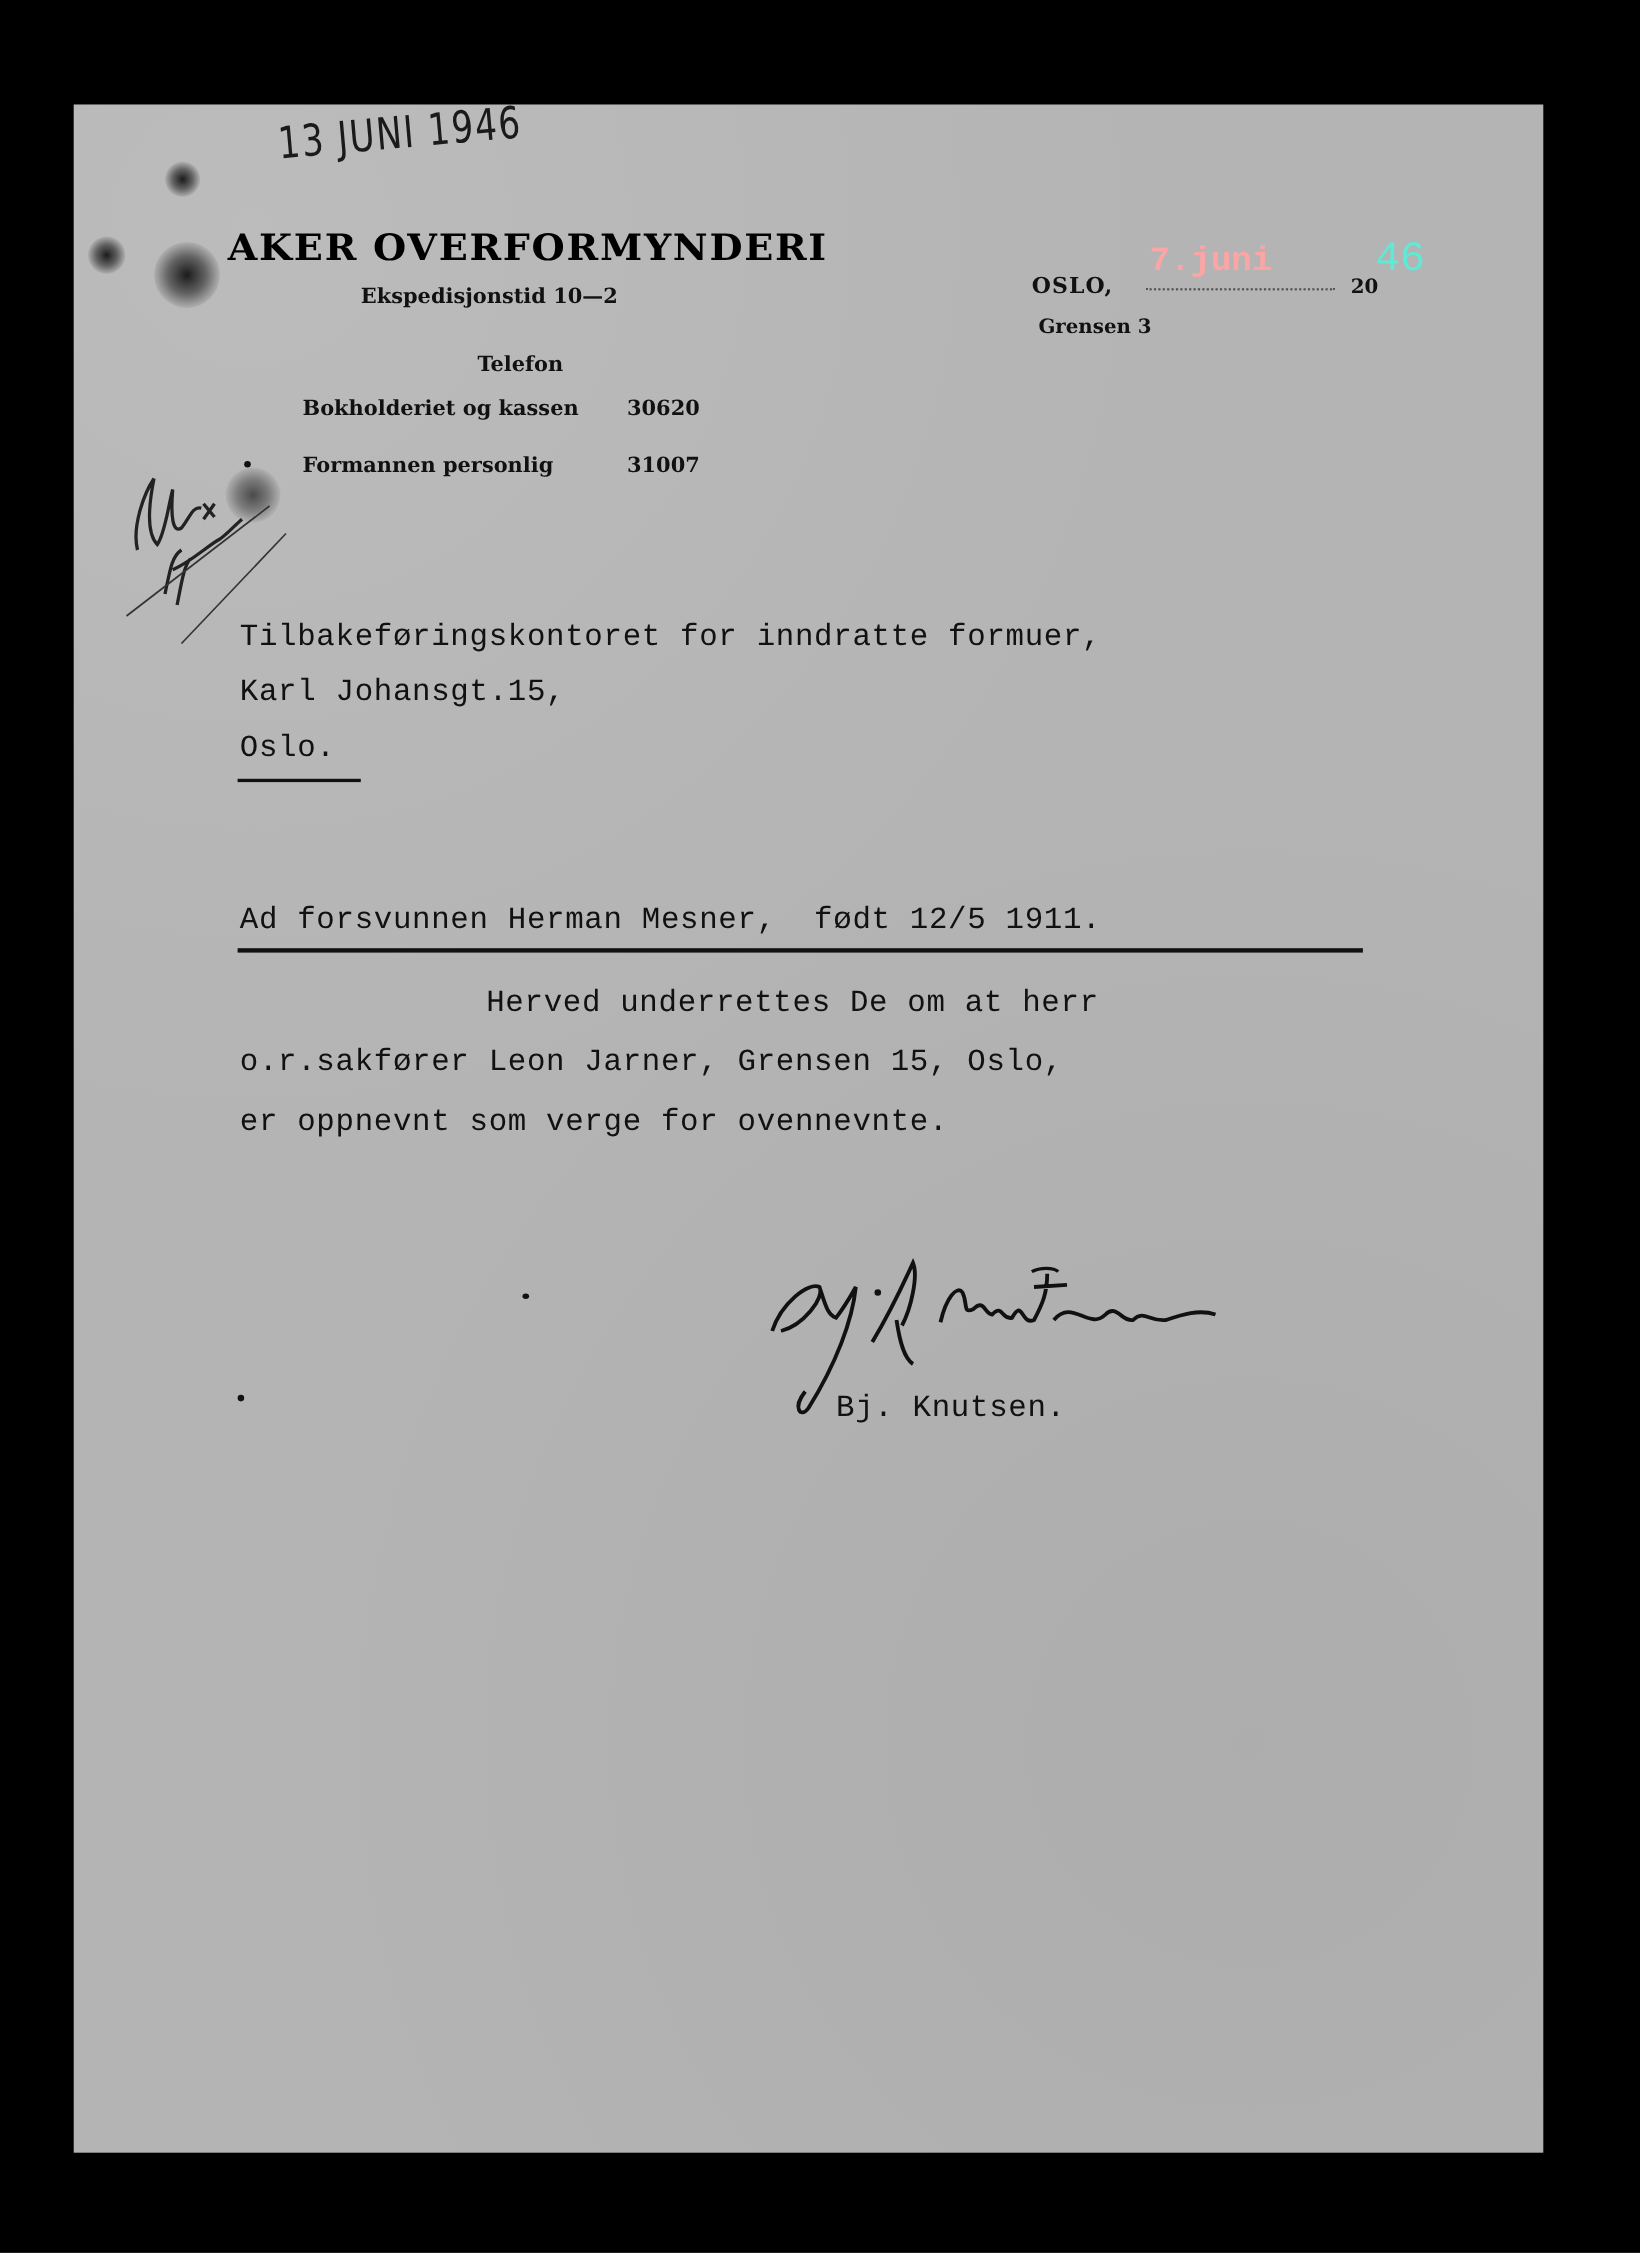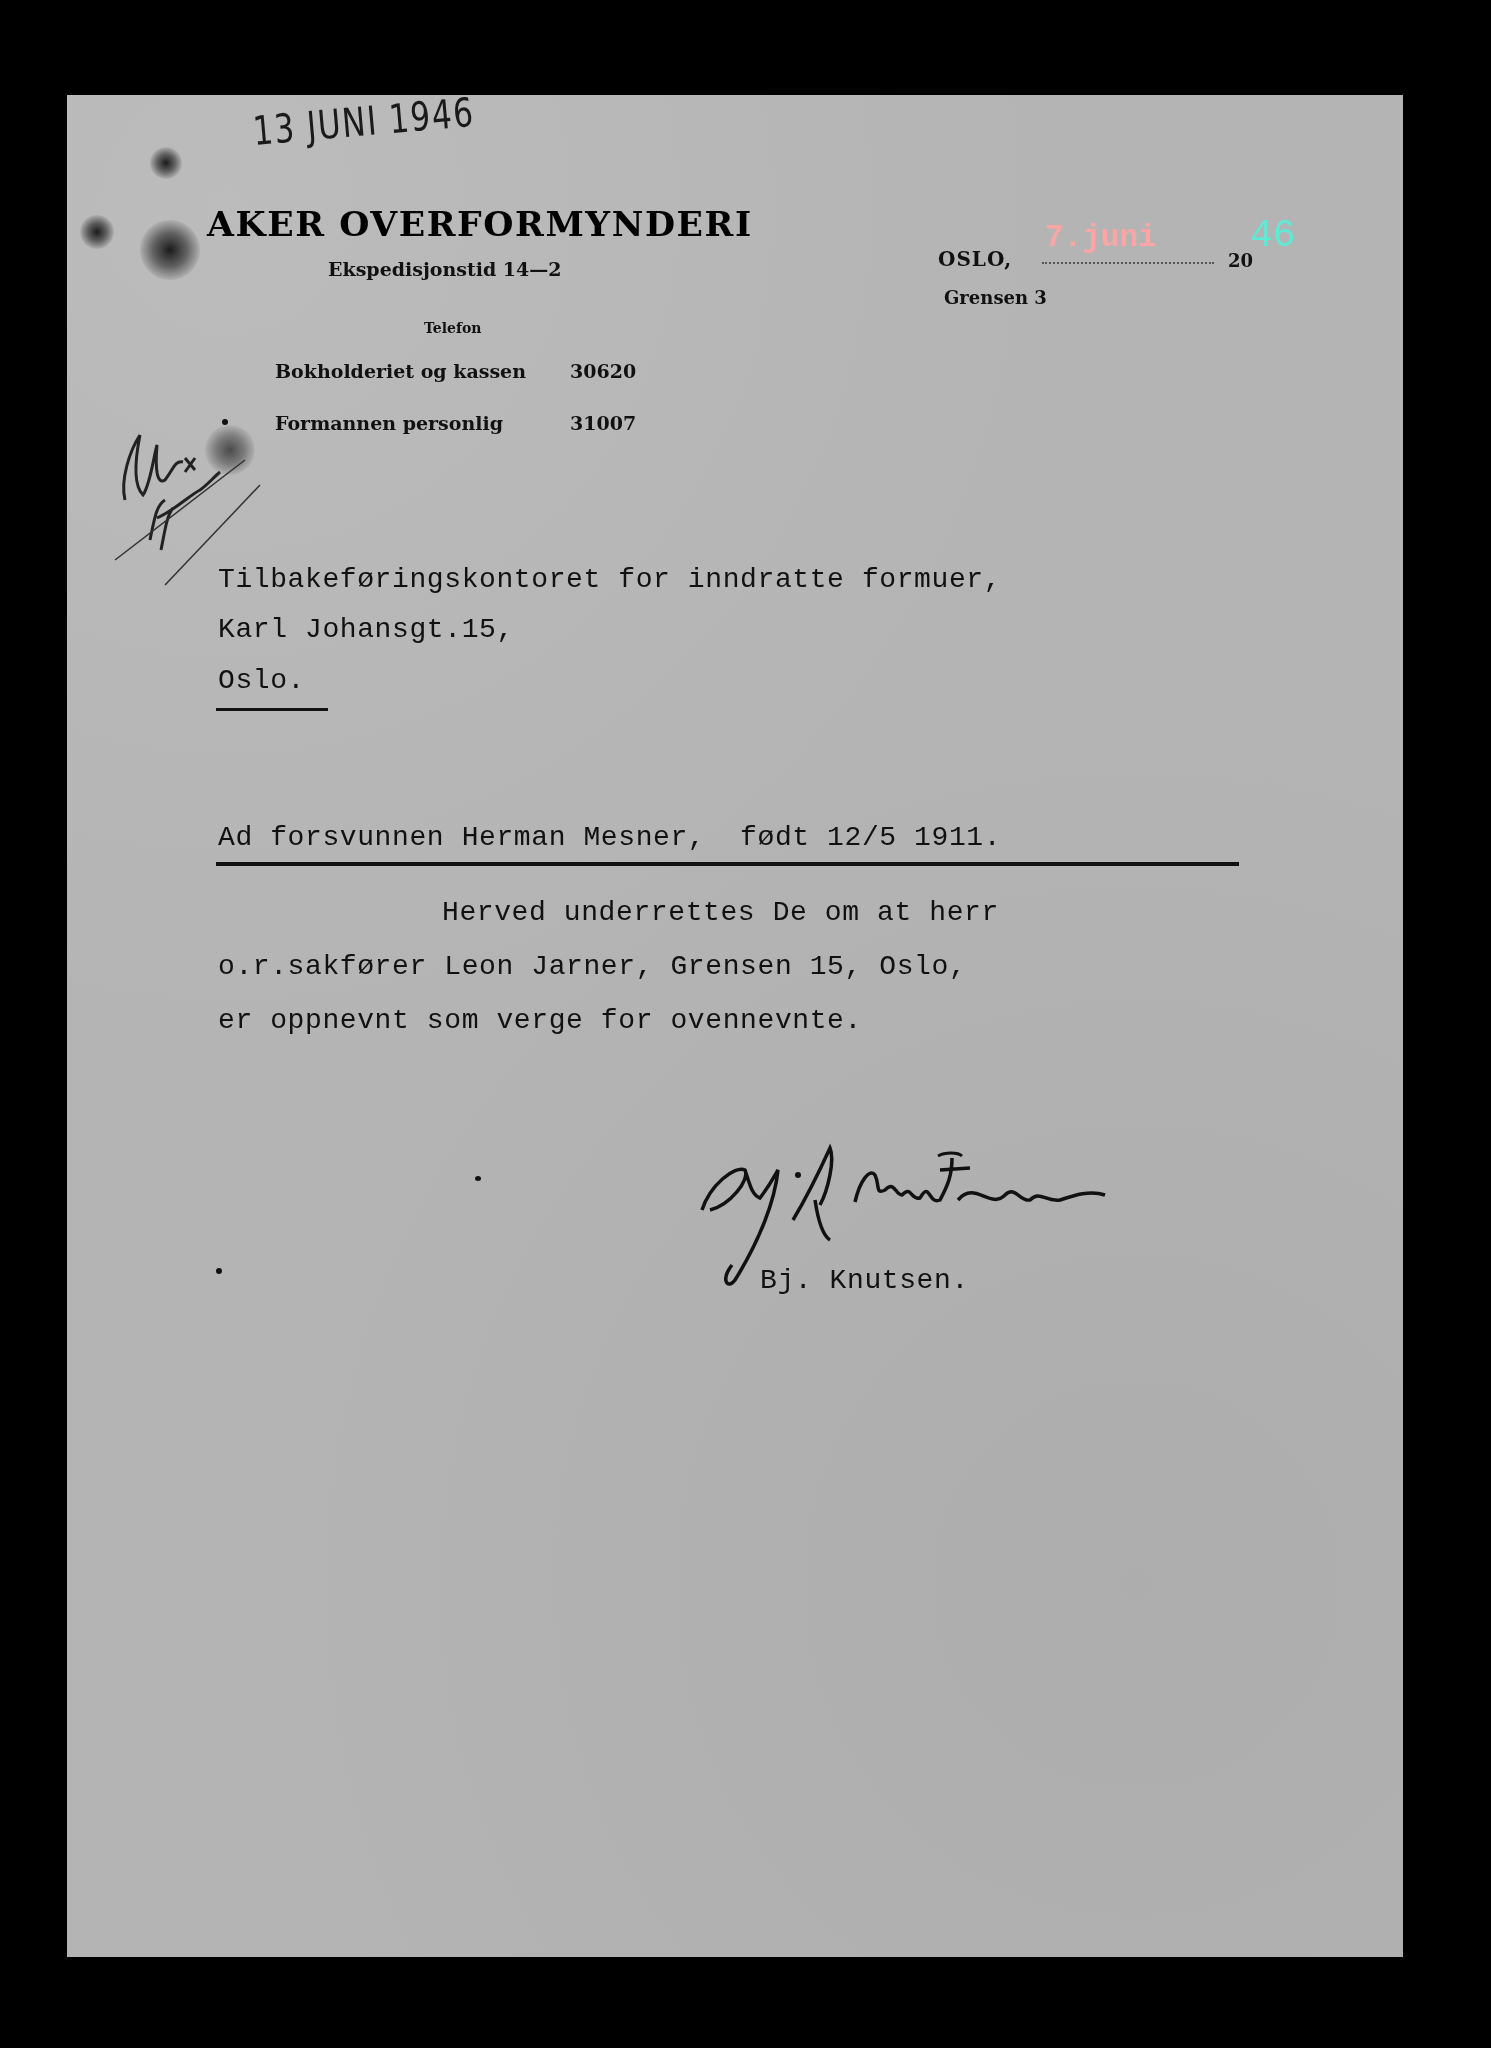--- a/index.html
+++ b/index.html
@@ -25,21 +25,21 @@
     .stamp {
       left: 255px; top: 108px;
       font-family: "DejaVu Sans", sans-serif;
       font-size: 40px; color: #1a1a1a;
       transform: rotate(-5deg) scaleX(0.78);
       transform-origin: left bottom;
       letter-spacing: 2px;
     }
     .org-name { left: 207px; top: 205px; font-size: 33px; letter-spacing: 1.5px; font-family: "DejaVu Serif", serif; font-weight: bold; transform: scaleX(1.05); transform-origin: left; }
     .hours { left: 328px; top: 258px; font-size: 19px; }
-    .phone-label { left: 424px; top: 320px; font-size: 14px; }
+    .phone-label { left: 434px; top: 320px; font-size: 19px; }
     .phone-row { font-size: 19px; }
     .phone-row .num { position: absolute; }
     .row1 { left: 275px; top: 360px; }
     .row2 { left: 275px; top: 412px; }
 
     .place { left: 938px; top: 247px; font-size: 20px; letter-spacing: 1px; }
     .dots {
       left: 1042px; top: 262px; width: 172px; height: 0;
       border-bottom: 2px dotted #555;
     }
@@ -74,21 +74,21 @@
 <div class="abs smudge" style="left:150px;top:147px;width:32px;height:32px;"></div>
 <div class="abs smudge" style="left:80px;top:215px;width:34px;height:34px;"></div>
 <div class="abs smudge" style="left:140px;top:220px;width:60px;height:60px;"></div>
 <div class="abs smudge" style="left:205px;top:425px;width:50px;height:50px;opacity:0.7;"></div>
 <div class="abs" style="left:216px;top:1268px;width:6px;height:6px;border-radius:50%;background:#111;"></div>
 <div class="abs" style="left:475px;top:1176px;width:6px;height:5px;border-radius:50%;background:#111;"></div>
 
 <div class="abs stamp">13 JUNI 1946</div>
 
 <div class="abs org-name">AKER OVERFORMYNDERI</div>
-<div class="abs print hours">Ekspedisjonstid 14—2</div>
+<div class="abs print hours">Ekspedisjonstid 10—2</div>
 <div class="abs print phone-label">Telefon</div>
 
 <div class="abs print phone-row row1">
   <span>Bokholderiet og kassen</span>
   <span class="num" style="left:295px;top:0;">30620</span>
 </div>
 <div class="abs print phone-row row2">
   <span>Formannen personlig</span>
   <span class="num" style="left:295px;top:0;">31007</span>
 </div>

